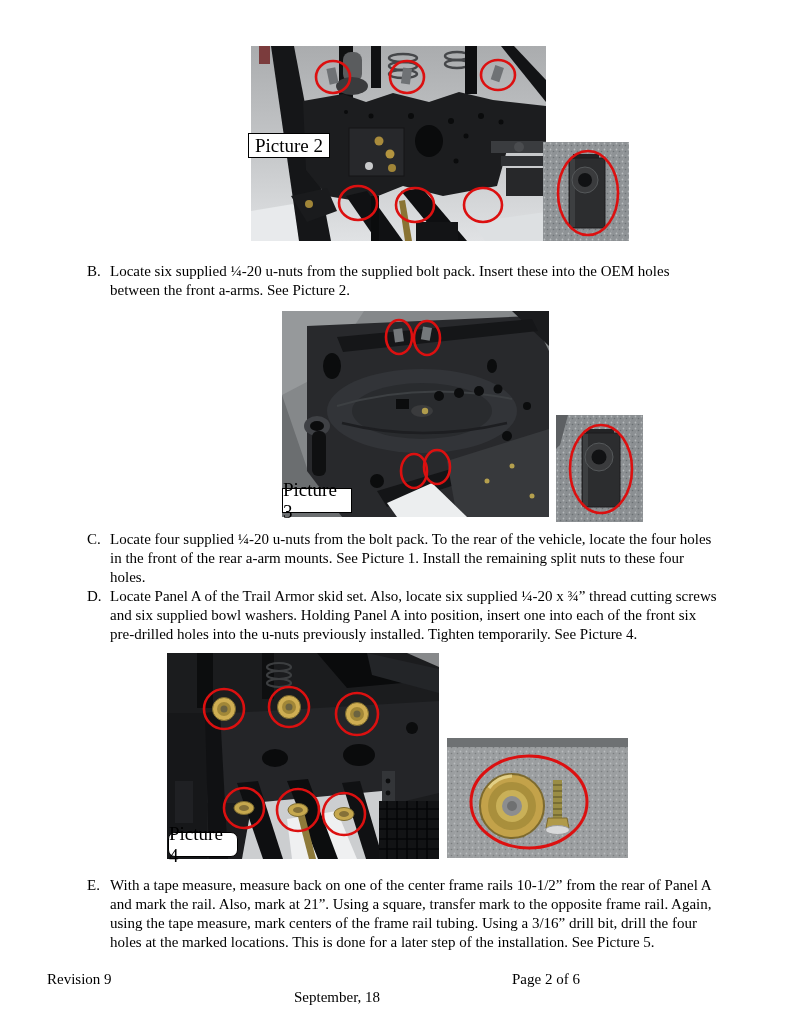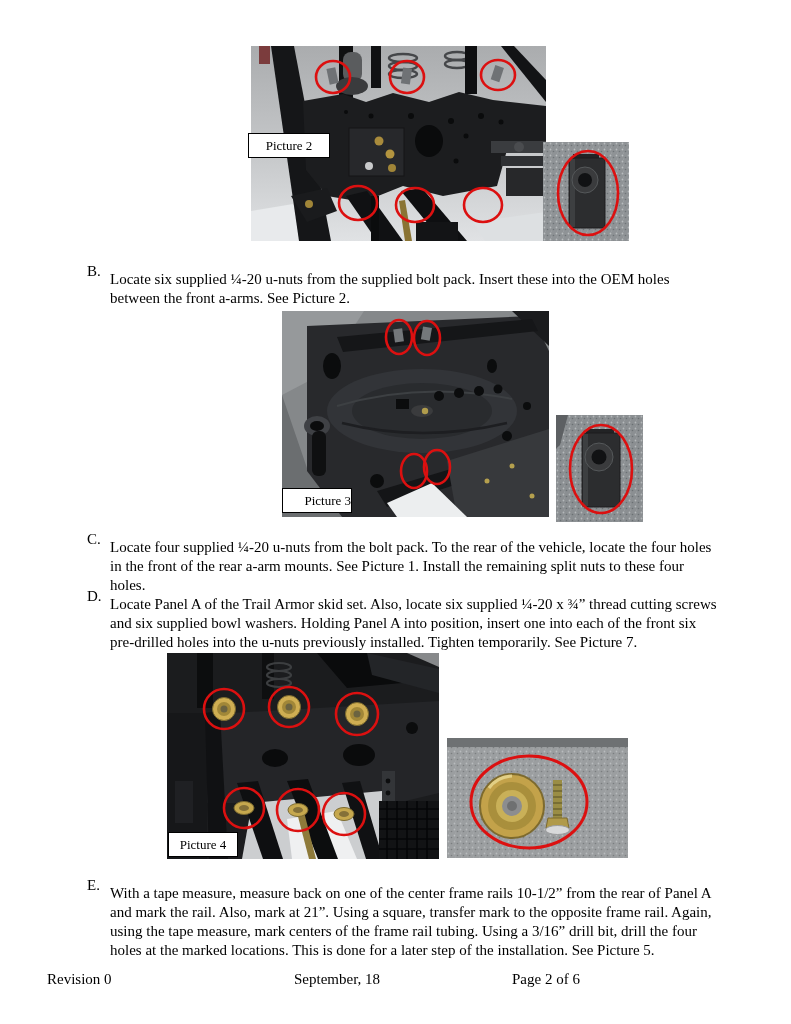--- a/index.html
+++ b/index.html
@@ -5,28 +5,28 @@
   html,body{margin:0;padding:0;background:#e9e9e9;}
   .page{
     position:relative;width:791px;height:1024px;background:#ffffff;
     margin:0 auto;font-family:"Liberation Serif","DejaVu Serif",serif;color:#000;
     overflow:hidden;
   }
   .photo{position:absolute;display:block;}
   .pic-label{
     position:absolute;background:#ffffff;border:1.5px solid #000;
     display:flex;align-items:center;justify-content:center;
-    font-size:13px;z-index:5;box-sizing:border-box;
+    font-size:19px;z-index:5;box-sizing:border-box;
   }
   .step{
     position:absolute;left:87px;width:632px;display:flex;
     font-size:15px;line-height:19px;
   }
   .step .letter{flex:0 0 23px;}
-  .step .text{flex:1 1 auto;width:609px;margin-top:8px;}
+  .step .text{flex:1 1 auto;width:609px;}
   .footer-item{position:absolute;font-size:15px;top:971px;white-space:nowrap;}
 </style>
 </head>
 <body>
 
 <div class="page">
 
   <svg class="photo" style="left:251px;top:46px;" width="295" height="195" viewBox="0 0 295 195">
     <defs>
       <linearGradient id="bg2" x1="0" y1="0" x2="0" y2="1">
@@ -192,21 +192,21 @@
     <span>Picture 3</span>
   </div>
 
   <div class="step" style="top:530px;">
     <span class="letter">C.</span>
     <div class="text">Locate four supplied ¼-20 u-nuts from the bolt pack. To the rear of the vehicle, locate the four holes in the front of the rear a-arm mounts. See Picture 1.  Install the remaining split nuts to these four holes.</div>
   </div>
 
   <div class="step" style="top:587px;">
     <span class="letter">D.</span>
-    <div class="text">Locate Panel A of the Trail Armor skid set. Also, locate six supplied ¼-20 x ¾” thread cutting screws and six supplied bowl washers. Holding Panel A into position, insert one into each of the front six pre-drilled holes into the u-nuts previously installed. Tighten temporarily. See Picture 7.</div>
+    <div class="text">Locate Panel A of the Trail Armor skid set. Also, locate six supplied ¼-20 x ¾” thread cutting screws and six supplied bowl washers. Holding Panel A into position, insert one into each of the front six pre-drilled holes into the u-nuts previously installed. Tighten temporarily. See Picture 4.</div>
   </div>
 
   <svg class="photo" style="left:167px;top:653px;" width="272" height="206" viewBox="0 0 272 206">
     <rect width="272" height="206" fill="#1b1c1e"></rect>
     <rect x="30" y="0" width="16" height="55" fill="#0c0d0e"></rect>
     <rect x="95" y="0" width="12" height="46" fill="#0e0f10"></rect>
     <g stroke="#3c3e40" stroke-width="2.2" fill="none">
       <ellipse cx="112" cy="14" rx="12" ry="4"></ellipse>
         <ellipse cx="112" cy="22" rx="12" ry="4"></ellipse>
       <ellipse cx="112" cy="30" rx="12" ry="4"></ellipse>
@@ -295,26 +295,26 @@
       <rect x="106" y="42" width="9" height="38" fill="#9a8d45"></rect>
       <g stroke="#6e6430" stroke-width="1.4">
         <path d="M106,47 h9 M106,53 h9 M106,59 h9 M106,65 h9 M106,71 h9 M106,77 h9"></path>
       </g>
       <polygon points="101,80 120,80 122,90 99,90" fill="#b09a4a" stroke="#7d6a2e"></polygon>
       <ellipse cx="110.5" cy="92" rx="12" ry="4.5" fill="#d8d9da" stroke="#9a9b9c"></ellipse>
     </g>
     <ellipse cx="82" cy="64" rx="58" ry="46" fill="none" stroke="#dc1010" stroke-width="3"></ellipse>
   </svg>
 
-  <div class="pic-label" style="left:168px;top:832px;width:70px;height:25px;">
+  <div class="pic-label" style="left:168px;top:832px;width:70px;height:25px;border-radius:7px;">
     <span>Picture 4</span>
   </div>
 
   <div class="step" style="top:876px;">
     <span class="letter">E.</span>
     <div class="text">With a tape measure, measure back on one of the center frame rails 10-1/2” from the rear of Panel A and mark the rail. Also, mark at 21”. Using a square, transfer mark to the opposite frame rail. Again, using the tape measure, mark centers of the frame rail tubing. Using a 3/16” drill bit, drill the four holes at the marked locations. This is done for a later step of the installation. See Picture 5.</div>
   </div>
 
-  <div class="footer-item" style="left:47px;">Revision 0</div>
-  <div class="footer-item" style="left:294px;">September, 18</div>
+  <div class="footer-item" style="left:47px;">Revision 9</div>
+  <div class="footer-item" style="left:294px;margin-top:18px;">September, 18</div>
   <div class="footer-item" style="left:512px;">Page 2 of 6</div>
 
 </div>
 
 </body></html>

